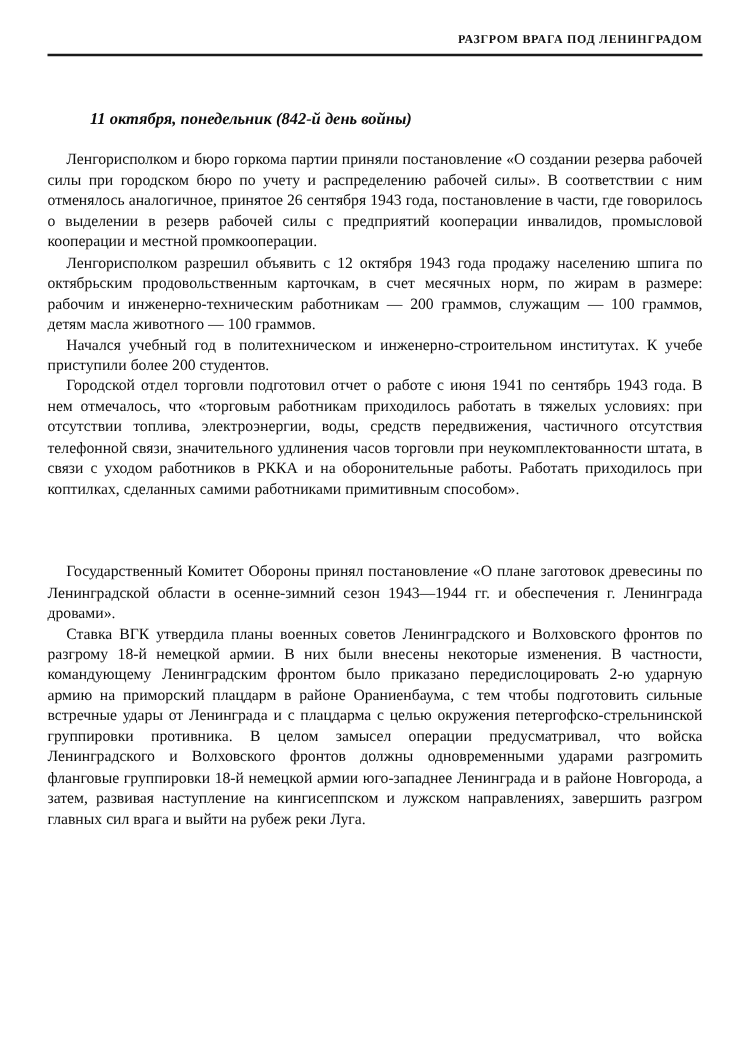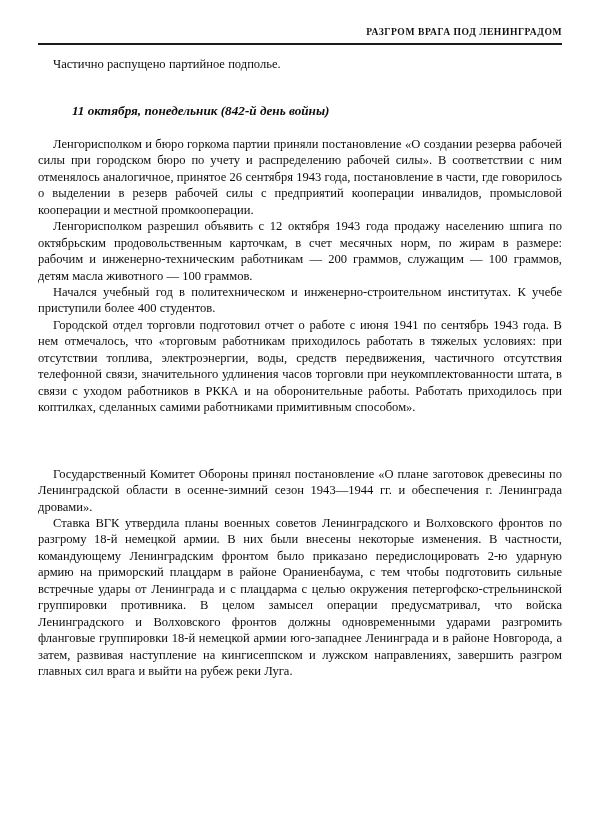--- a/index.html
+++ b/index.html
@@ -97,35 +97,34 @@
 <body>
 
 <div class="page">
 
   <div class="running-head">РАЗГРОМ ВРАГА ПОД ЛЕНИНГРАДОМ</div>
 
   <div class="head-rule"></div>
 
   <div class="column">
 
-    <p class="body">Частично распущено партийное подполье.</p>
 
 
     <div class="gap-before-heading"></div>
 
     <h2 class="date-heading">11 октября, понедельник (842-й день войны)</h2>
 
     <div class="gap-after-heading"></div>
 
     <p class="body">Ленгорисполком и бюро горкома партии приняли постановление «О создании резерва рабочей силы при городском бюро по учету и распределению рабочей силы». В соответствии с ним отменялось аналогичное, принятое 26 сентября 1943 года, постановление в части, где говорилось о выделении в резерв рабочей силы с предприятий кооперации инвалидов, промысловой кооперации и местной промкооперации.</p>
 
     <p class="body">Ленгорисполком разрешил объявить с 12 октября 1943 года продажу населению шпига по октябрьским продовольственным карточкам, в счет месячных норм, по жирам в размере: рабочим и инженерно-техническим работникам — 200 граммов, служащим — 100 граммов, детям масла животного — 100 граммов.</p>
 
 
-    <p class="body">Начался учебный год в политехническом и инженерно-строительном институтах. К учебе приступили более 400 студентов.</p>
+    <p class="body">Начался учебный год в политехническом и инженерно-строительном институтах. К учебе приступили более 200 студентов.</p>
 
 
     <p class="body">Городской отдел торговли подготовил отчет о работе с июня 1941 по сентябрь 1943 года. В нем отмечалось, что «торговым работникам приходилось работать в тяжелых условиях: при отсутствии топлива, электроэнергии, воды, средств передвижения, частичного отсутствия телефонной связи, значительного удлинения часов торговли при неукомплектованности штата, в связи с уходом работников в РККА и на оборонительные работы. Работать приходилось при коптилках, сделанных самими работниками примитивным способом».</p>
 
     <div class="gap-before-heading2"></div>
 
 
     <div class="gap-after-heading"></div>
 
     <p class="body">Государственный Комитет Обороны принял постановление «О плане заготовок древесины по Ленинградской области в осенне-зимний сезон 1943—1944 гг. и обеспечения г. Ленинграда дровами».</p>

